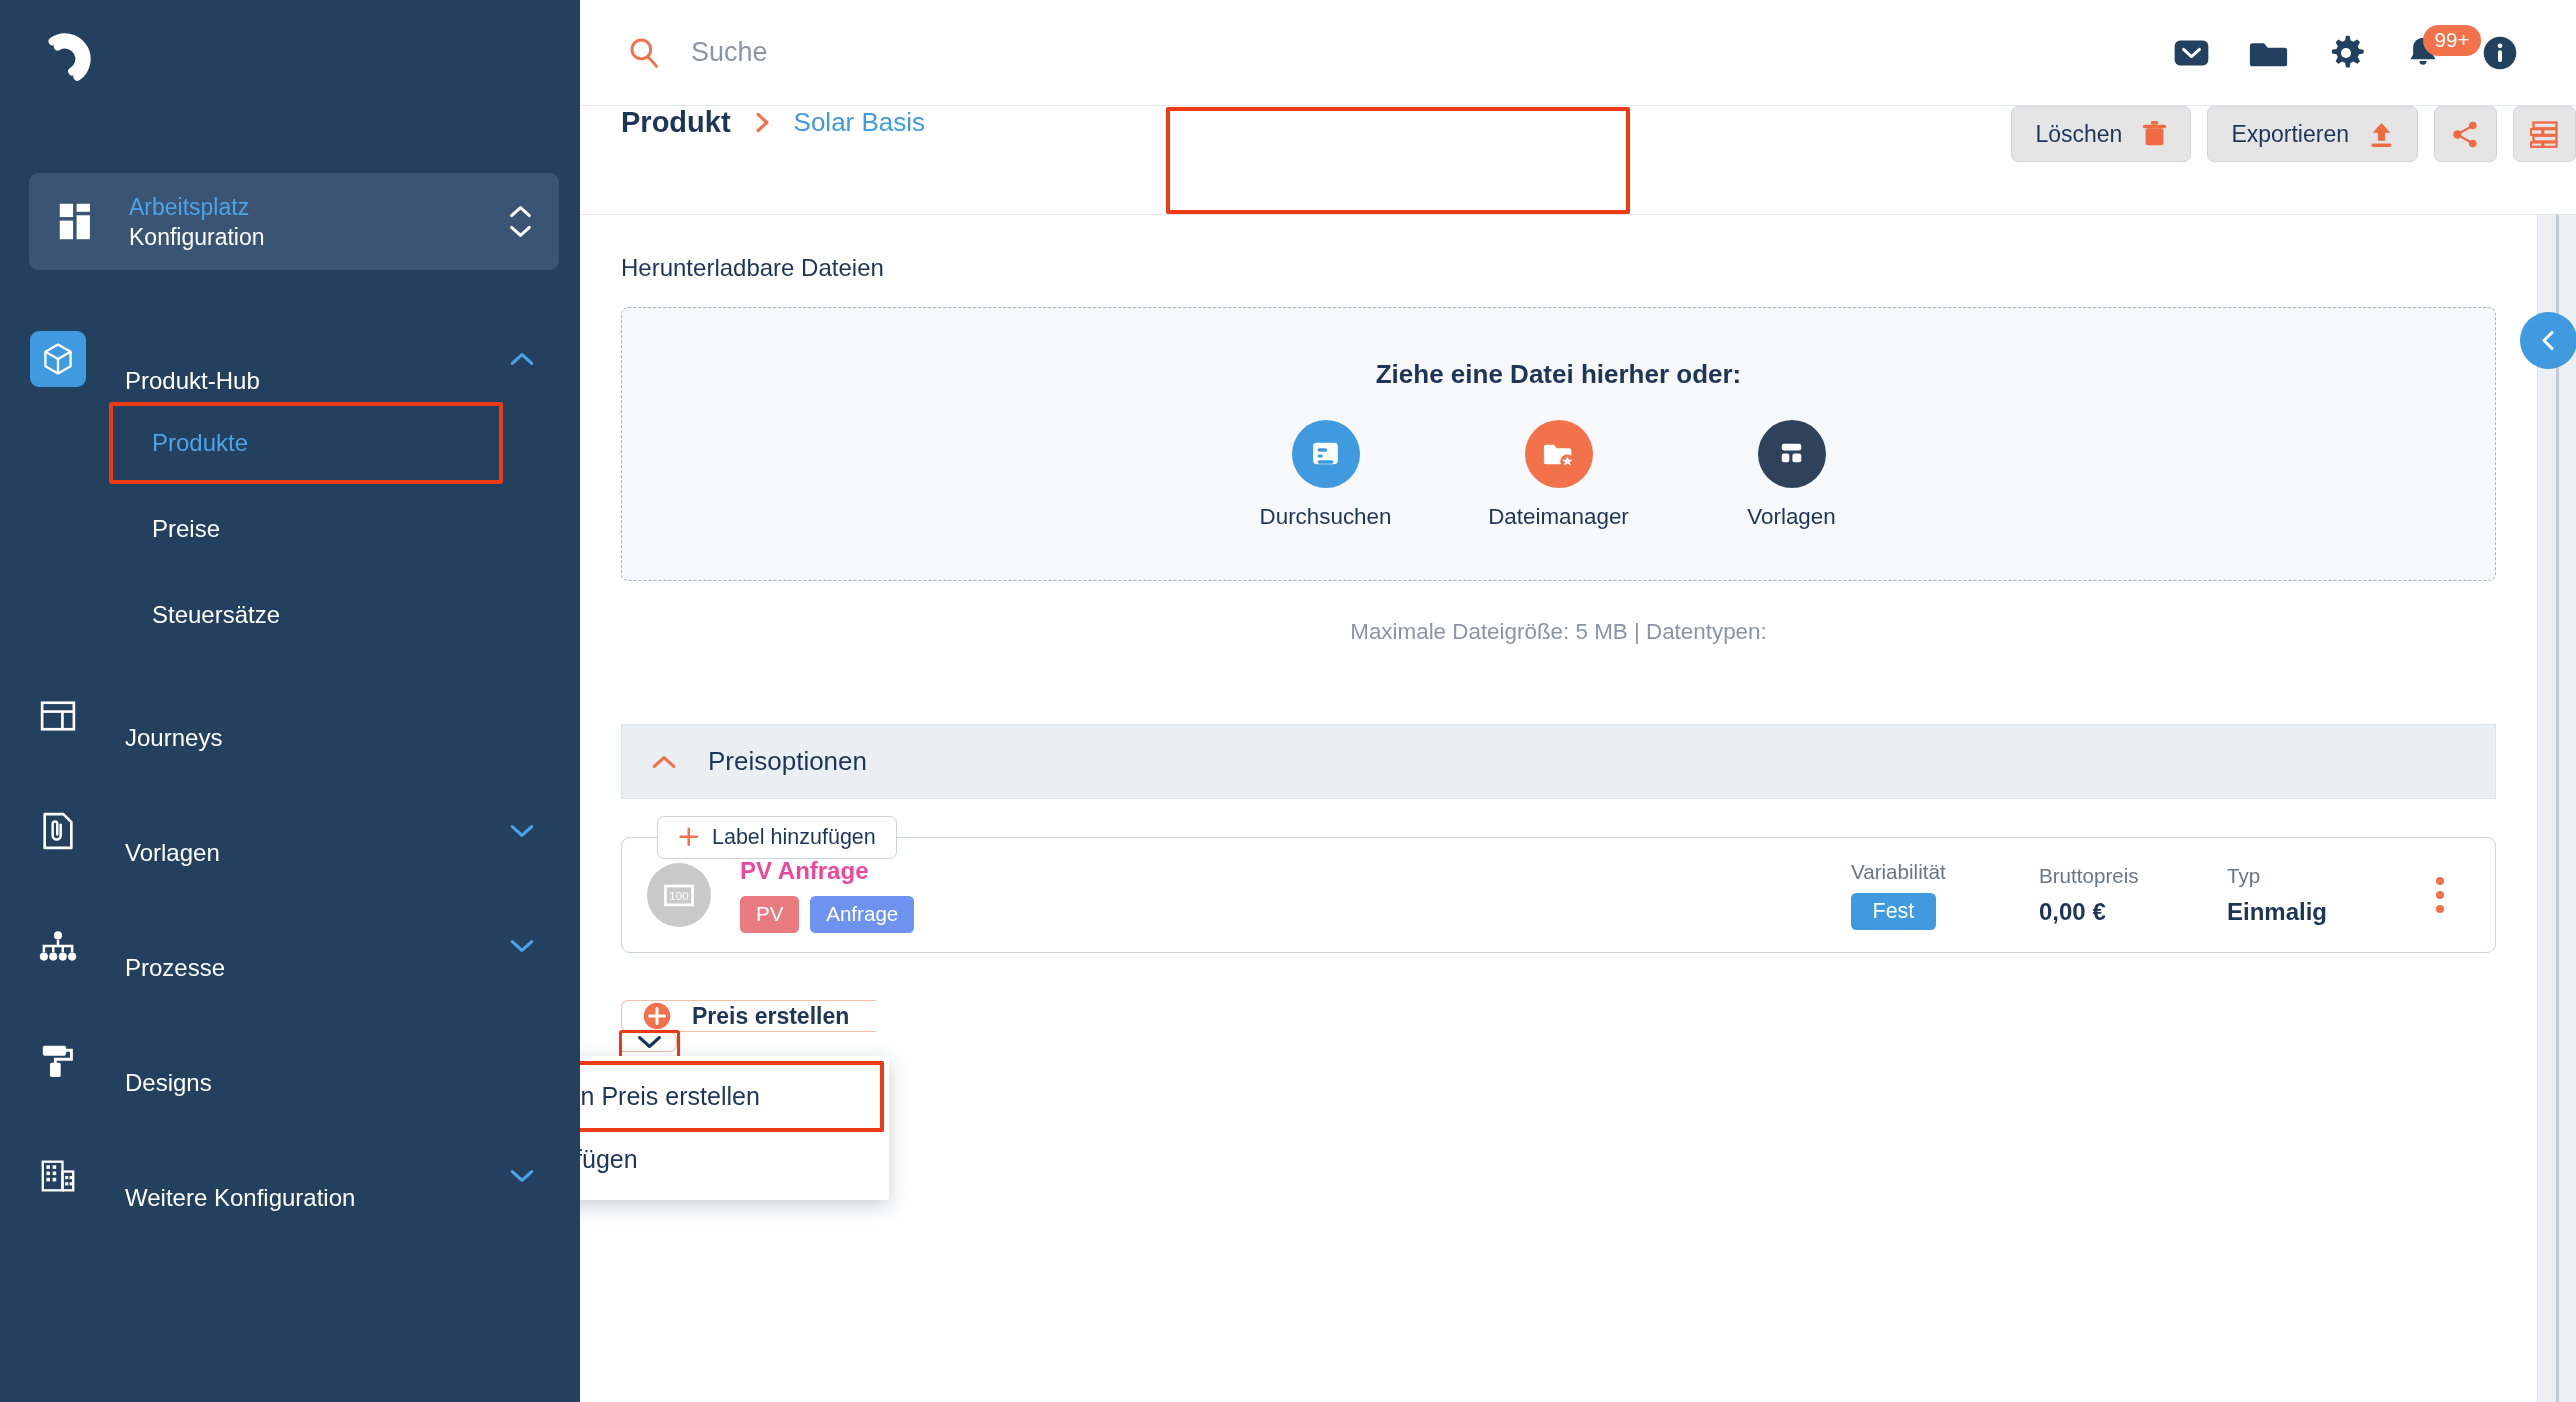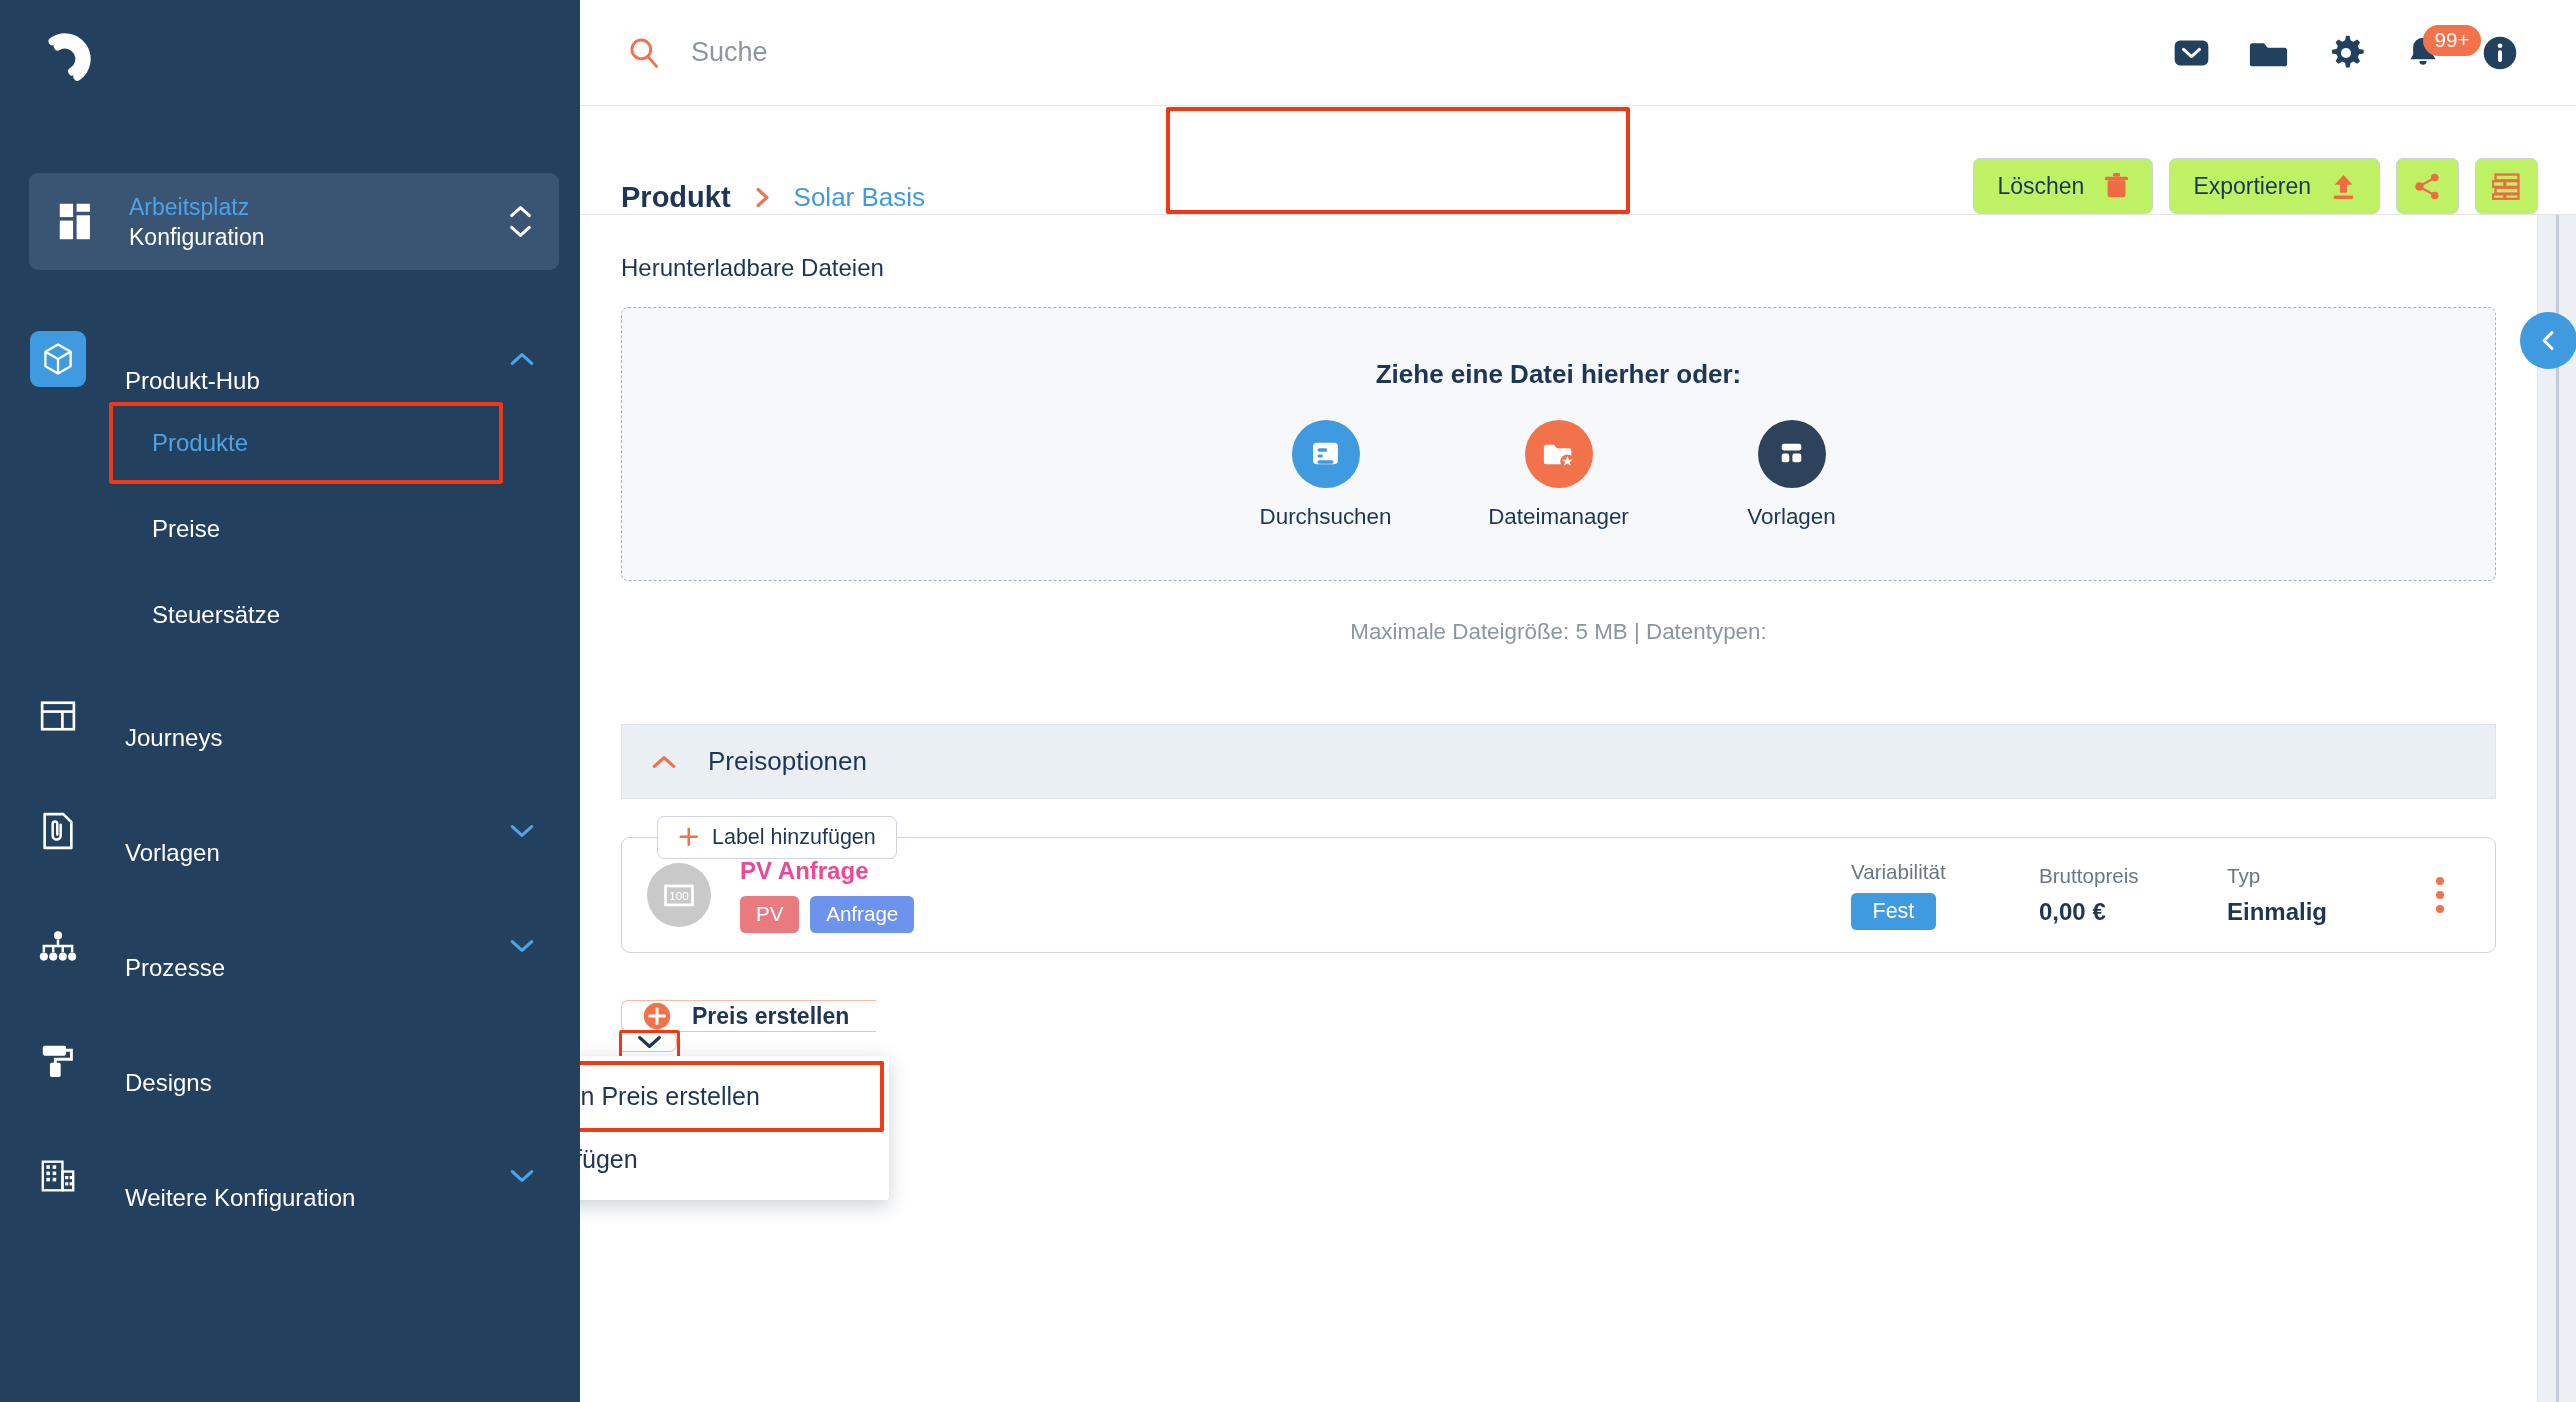--- a/index.html
+++ b/index.html
@@ -111,38 +111,38 @@
     position: absolute; top: 10.7px; left: 39px;
     background: #f2724c; color: #ffffff;
     font-size: 20.6px; border-radius: 20px;
     padding: 3.6px 11.6px 4.5px 11.6px;
     line-height: 23px;
   }
 
   
   .crumbrow {
     height: 109px; background: #ffffff;
-    display: flex; align-items: flex-end; justify-content: space-between;
+    display: flex; align-items: flex-start; justify-content: space-between;
     border-bottom: 0.9px solid #e3e7ec;
-    flex: 0 0 109px; padding-right: 38px;
+    flex: 0 0 109px; 
     position: relative;
   }
   .crumb-outline {
     position: absolute; left: 586px; top: 0.9px; width: 464px; height: 107px;
     border: 4.5px solid #ed3b17; border-radius: 1.8px; pointer-events: none;
     box-sizing: border-box;
   }
   .crumbs { display: flex; align-items: center; padding-left: 41px; gap: 20px; }
   .crumb-root { color: #1d3557; font-size: 29px; font-weight: bold; }
   .crumb-leaf { color: #3f9ae0; font-size: 26px; }
 
   .actions { display: flex; align-items: center; gap: 16px; }
   .btn {
     height: 56px; border: 0.9px solid #ccd3db; border-radius: 7.2px;
-    background: #bef264; display: flex; align-items: center;
+    background: #e5e5e5; display: flex; align-items: center;
     padding: 0 23px; gap: 20px;
     color: #1d3557; font-size: 23px;
     font-family: "Liberation Sans", sans-serif;
   }
   .btn.icon-only { padding: 0; width: 63px; justify-content: center; }
 
   
   .content-outer { flex: 1; display: flex; position: relative; overflow: hidden; }
   .content {
     flex: 1; background: #ffffff; position: relative;

